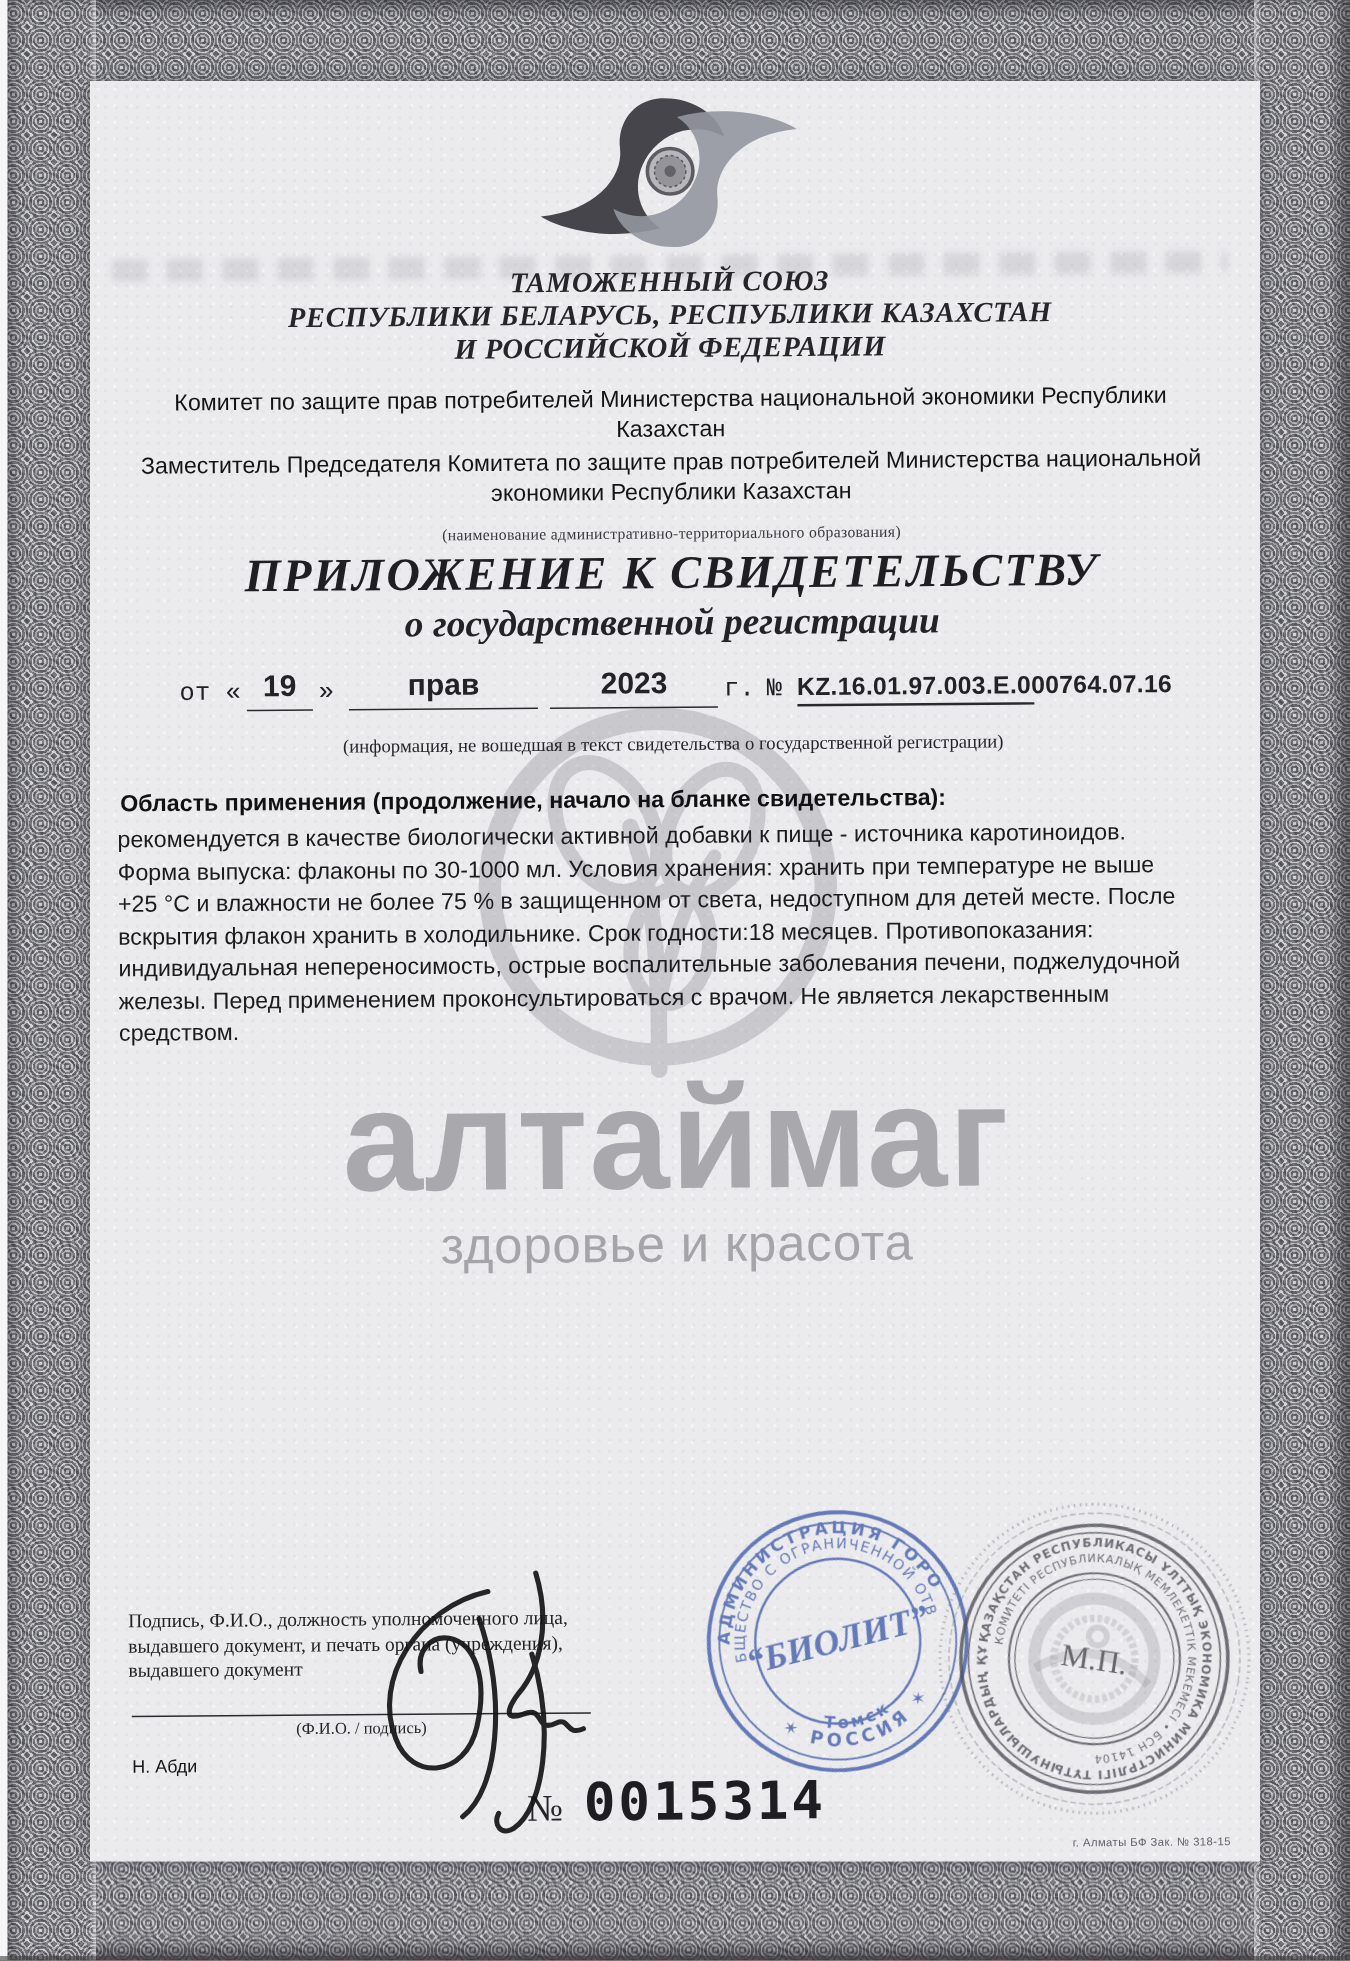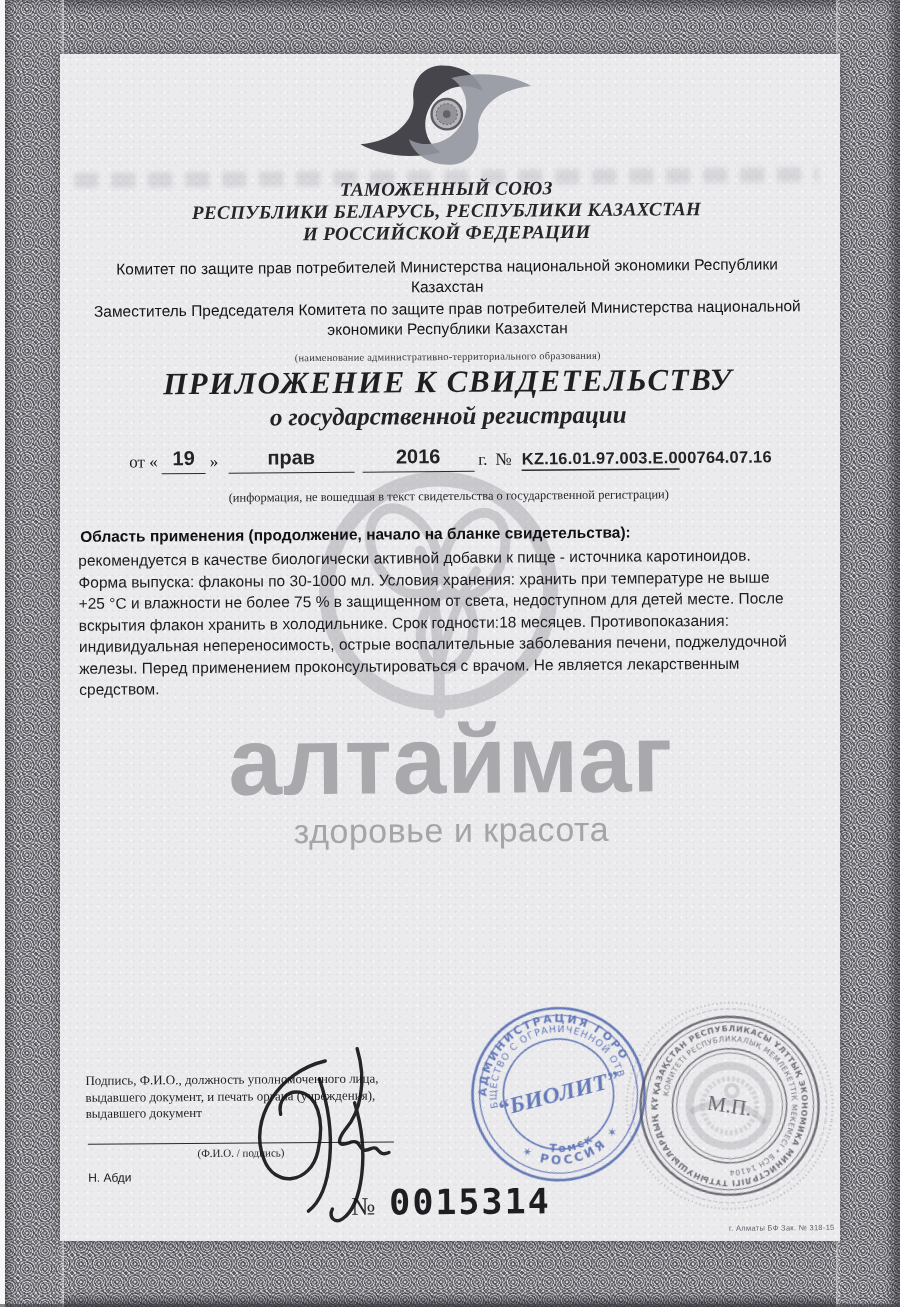--- a/index.html
+++ b/index.html
@@ -44,21 +44,21 @@
   .committee{font-size:15.5px;line-height:20px;margin:13px auto 0;color:#141416;}
   .c1{max-width:748px;}
   .c2{max-width:792px;margin-top:2px;}
   .admin-cap{font-family:"Liberation Serif",serif;font-size:10.5px;color:#3a3a3e;margin-top:12px;letter-spacing:.2px;}
   .title-main{font-family:"Liberation Serif",serif;font-style:italic;font-weight:bold;
        font-size:31px;line-height:34px;letter-spacing:1.5px;margin-top:3px;color:#1f1f23;}
   .title-sub{font-family:"Liberation Serif",serif;font-style:italic;font-weight:bold;
        font-size:25px;line-height:28px;margin-top:3px;color:#232327;}
   .date-row{margin-top:15px;display:flex;justify-content:center;align-items:flex-end;
        font-family:"Liberation Serif",serif;font-size:17px;color:#202024;}
-  .date-row .lbl{padding:0 4px 2px 4px;}
+  .date-row .lbl{padding:0 4px 2px 4px;font-family:Liberation Mono, monospace;}
   .fill{font-family:"Liberation Sans",sans-serif;font-size:20px;font-weight:bold;color:#232327;
        border-bottom:1.6px solid #2a2a2e;padding-bottom:3px;}
   .fill.day{min-width:44px;}
   .fill.month{min-width:126px;margin-left:6px;}
   .fill.year{min-width:112px;margin-left:8px;}
   .fill.number{border-bottom:none;margin-left:6px;font-size:16.5px;letter-spacing:.2px;
        background:linear-gradient(#2a2a2e,#2a2a2e) no-repeat left bottom/158px 1.6px;padding-bottom:3px;}
   .info-cap{font-family:"Liberation Serif",serif;font-size:12.5px;color:#26262a;margin-top:17px;}
   .body-head{text-align:left;font-weight:bold;font-size:15.5px;margin:21px 0 0 17px;color:#111114;}
   .body-par{text-align:left;font-size:15.5px;line-height:21.5px;margin:4px 10px 0 15px;color:#1b1b1e;}
@@ -75,21 +75,21 @@
   
   .stamp-blue{position:absolute;z-index:4;left:396px;top:942px;width:190px;height:190px;
        transform:rotate(-14deg);opacity:.85;filter:blur(.3px);}
   .stamp-gray{position:absolute;z-index:4;left:552px;top:940px;width:220px;height:220px;
        transform:rotate(9deg);opacity:.8;filter:blur(.35px);}
   
   .serial{position:absolute;z-index:3;left:283px;top:1124px;text-align:left;white-space:nowrap;}
   .serial .no{font-family:"Liberation Serif",serif;font-size:25px;color:#26262a;margin-right:14px;}
   .serial .digits{font-family:"DejaVu Sans Mono",monospace;font-weight:bold;font-size:35px;
        letter-spacing:2px;color:#1e1e22;}
-  .print-note{position:absolute;z-index:3;right:6px;top:1168px;font-size:7.5px;color:#61616a;letter-spacing:.3px;}
+  .print-note{position:absolute;z-index:3;right:20px;top:1168px;font-size:7.5px;color:#61616a;letter-spacing:.3px;}
 </style>
 </head>
 <body>
 
 <div class="page">
   <div class="gstrip top"></div>
   <div class="gstrip bottom"></div>
   <div class="gstrip left"></div>
   <div class="gstrip right"></div>
   <div class="edge-sliver"></div>
@@ -138,21 +138,21 @@
         <div class="admin-cap">(наименование административно-территориального образования)</div>
 
         <div class="title-main">ПРИЛОЖЕНИЕ К СВИДЕТЕЛЬСТВУ</div>
         <div class="title-sub">о государственной регистрации</div>
 
         <div class="date-row">
           <span class="lbl">от «</span>
           <span class="fill day">19</span>
           <span class="lbl">»</span>
           <span class="fill month">прав</span>
-          <span class="fill year">2016</span>
+          <span class="fill year">2023</span>
           <span class="lbl">г.</span>
           <span class="lbl">№</span>
           <span class="fill number">KZ.16.01.97.003.Е.000764.07.16</span>
         </div>
 
         <div class="info-cap">(информация, не вошедшая в текст свидетельства о государственной регистрации)</div>
 
         <div class="body-head">Область применения (продолжение, начало на бланке свидетельства):</div>
         <div class="body-par">
           <div>рекомендуется в качестве биологически активной добавки к пище - источника каротиноидов.</div>

